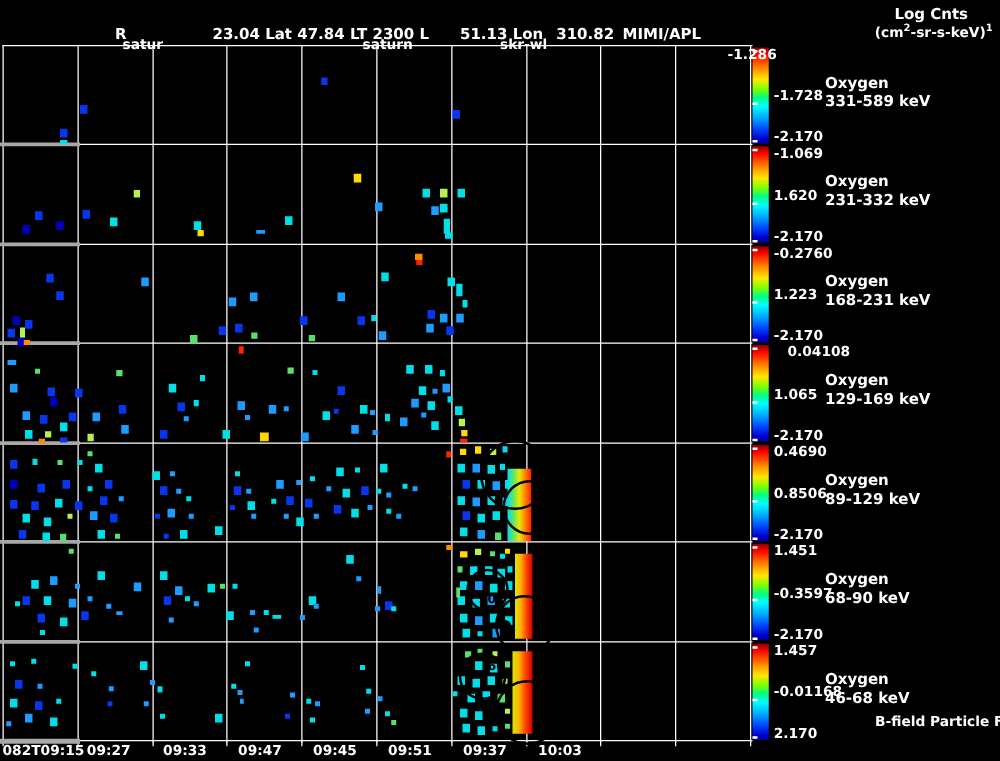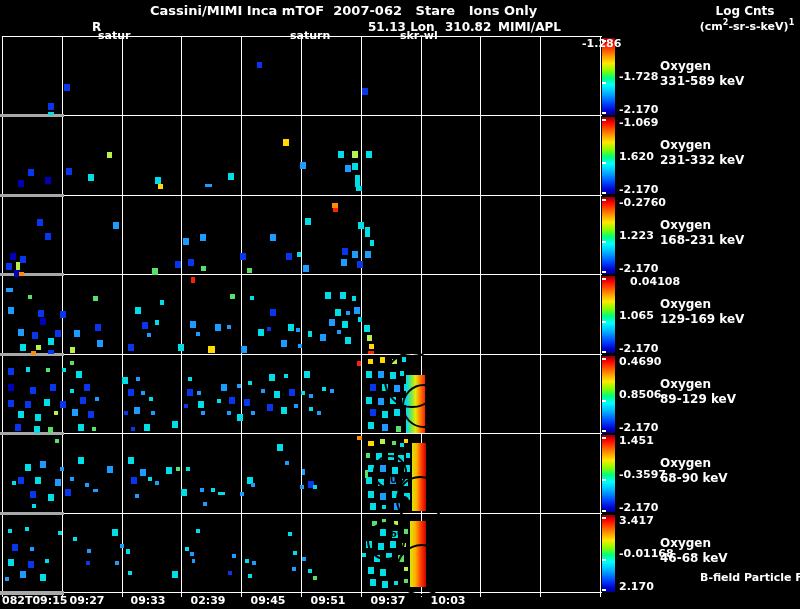--- a/index.html
+++ b/index.html
@@ -20,26 +20,26 @@
   .arc{position:absolute;border:2px solid #000;border-radius:50%;background:transparent;}
   .arcfill{position:absolute;border-radius:50%;background:#000;}
   .ctlbl{position:absolute;color:#000;font-weight:bold;font-size:10px;}
   .cb{position:absolute;}
   .cbtick{position:absolute;background:#fff;}
 </style>
 </head>
 <body>
 
 <div id="screen">
-  <div class="t title" style="left:150px;top:3px;">Cassini/MIMI Inca mTOF  2007-062   Stare   Ions Only</div>
 
   <div class="t hdr2" style="left:745px;top:4px;transform:translateX(-50%);">Log Cnts</div>
   <div class="t hdr2" style="left:747px;top:18px;transform:translateX(-50%);font-size:11px;"><span>(cm</span><span class="sup">2</span><span>-sr-s-keV)</span><span class="sup">1</span></div>
 
   <div class="t hdr2" style="left:92px;top:20px;">R</div>
+  <div class="t hdr2" style="left:170px;top:20px;">23.04 Lat 47.84 LT 2300 L</div>
   <div class="t hdr2" style="left:368px;top:20px;">51.13 Lon</div>
   <div class="t hdr2" style="left:445px;top:20px;">310.82</div>
   <div class="t hdr2" style="left:498px;top:20px;">MIMI/APL</div>
 
   <div class="t ann" style="left:98px;top:29px;">satur</div>
   <div class="t ann" style="left:290px;top:29px;">saturn</div>
   <div class="t ann" style="left:400px;top:29px;">skr-wl</div>
 
   <div id="plot">
       <div class="gl" style="left: 2px; top: 36px; width: 1px; height: 558px;"></div>
@@ -467,28 +467,28 @@
       <div class="strip" style="left: 410px; top: 521px; width: 16px; height: 66px; background: linear-gradient(to right, rgb(216, 232, 0), rgb(255, 176, 0), rgb(255, 64, 0), rgb(204, 0, 0));"></div>
       <div class="arc" style="left: 367px; top: 522px; width: 34px; height: 34px;"></div>
       <div class="arc" style="left: 396px; top: 544px; width: 48px; height: 48px;"></div>
       <div class="arcfill" style="left: 392px; top: 566px; width: 12px; height: 12px;"></div>
       <div class="ctlbl" style="left: 390px; top: 528px;">60</div>
       <div class="ctlbl" style="left: 380px; top: 558px;">20</div>
       <div class="cb" style="left: 602px; top: 515px; width: 13px; height: 77px; background: linear-gradient(rgb(139, 0, 0) 0%, rgb(255, 0, 0) 7%, rgb(255, 140, 0) 22%, rgb(255, 232, 0) 33%, rgb(128, 255, 0) 43%, rgb(0, 255, 128) 52%, rgb(0, 255, 255) 61%, rgb(0, 170, 255) 73%, rgb(0, 68, 255) 85%, rgb(0, 0, 204) 95%, rgb(0, 0, 153) 100%);"></div>
       <div class="cbtick" style="left: 602px; top: 517px; width: 4px; height: 2px;"></div>
       <div class="cbtick" style="left: 602px; top: 559px; width: 4px; height: 2px;"></div>
       <div class="cbtick" style="left: 602px; top: 589px; width: 4px; height: 2px;"></div>
-      <div class="t cblbl" style="left: 619px; top: 514px;">3.417</div>
+      <div class="t cblbl" style="left: 619px; top: 514px;">1.457</div>
       <div class="t cblbl" style="left: 619px; top: 547px;">-0.01168</div>
       <div class="t cblbl" style="left: 619px; top: 580px;">2.170</div>
       <div class="t enlbl" style="left: 660px; top: 536px;"><div>Oxygen</div><div>46-68 keV</div></div>
       <div class="t axlbl" style="left: 2px; top: 594px;">082T09:15</div>
       <div class="t axlbl" style="left: 87px; top: 594px; transform: translateX(-50%);">09:27</div>
       <div class="t axlbl" style="left: 148px; top: 594px; transform: translateX(-50%);">09:33</div>
-      <div class="t axlbl" style="left: 208px; top: 594px; transform: translateX(-50%);">02:39</div>
+      <div class="t axlbl" style="left: 208px; top: 594px; transform: translateX(-50%);">09:47</div>
       <div class="t axlbl" style="left: 268px; top: 594px; transform: translateX(-50%);">09:45</div>
       <div class="t axlbl" style="left: 328px; top: 594px; transform: translateX(-50%);">09:51</div>
       <div class="t axlbl" style="left: 388px; top: 594px; transform: translateX(-50%);">09:37</div>
       <div class="t axlbl" style="left: 448px; top: 594px; transform: translateX(-50%);">10:03</div>
     </div>
 
   <div class="t axlbl" style="left:700px;top:571px;font-size:11px;">B-field Particle Flow</div>
 </div>
 
 </body></html>

